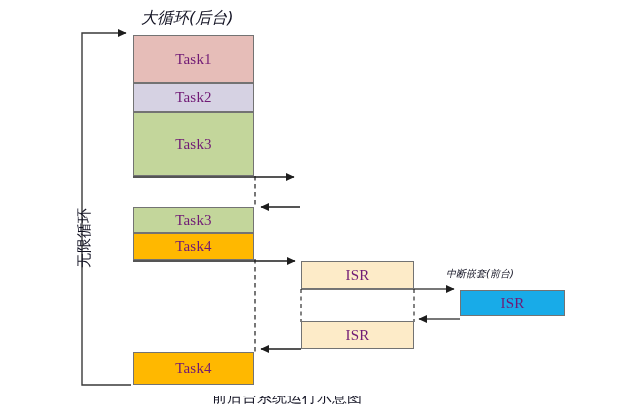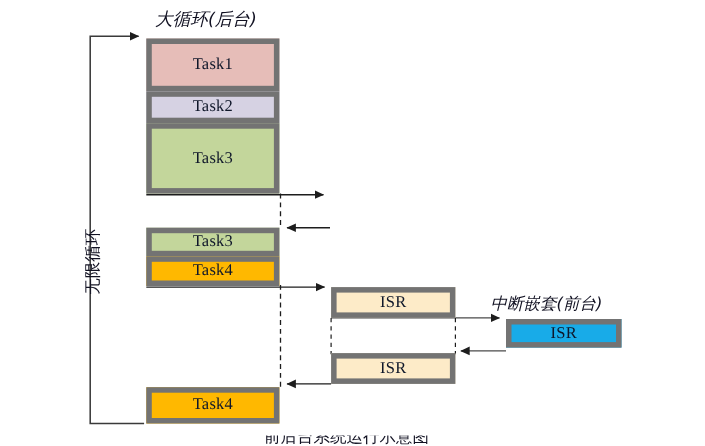--- a/index.html
+++ b/index.html
@@ -17,27 +17,27 @@
   }
   #canvas {
     position: absolute;
     inset: 0;
     width: 641px;
     height: 405px;
   }
   .box {
     position: absolute;
     box-sizing: border-box;
-    border: 5px solid #737373;
+    border: 1px solid #737373;
     display: flex;
     align-items: center;
     justify-content: center;
     font-size: 15px;
     letter-spacing: .2px;
-    color: #0f172a;
+    color: #701a75;
     white-space: nowrap;
   }
   .label {
     position: absolute;
     font-size: 16px;
     color: #111122;
     white-space: nowrap;
     font-style: italic;
   }
   .cjk {
@@ -159,21 +159,21 @@
   <div class="box" style="left:301px; top:321px; width:113px; height:28px; background:#FDEBC8;">
     <span>ISR</span>
   </div>
 
   <div class="box" style="left:460px; top:290px; width:105px; height:26px; background:#18ABE8;">
     <span>ISR</span>
   </div>
 
   <div class="label cjk" style="left:141px; top:8px; font-size:16px;">大循环(后台)</div>
 
-  <div class="label cjk" style="left:446px; top:267px; font-size:15px;">中断嵌套(前台)</div>
+  <div class="label cjk" style="left:446px; top:267px; font-size:10px;">中断嵌套(前台)</div>
 
   <div class="vlabel" style="left:75px; top:268px;">无限循环</div>
 
-  <div class="cut" style="left:240px; top:396px; width:200px;">
+  <div class="cut" style="left:212px; top:396px; width:200px;">
     <span>前后台系统运行示意图</span>
   </div>
 
 </div>
 
 </body></html>

